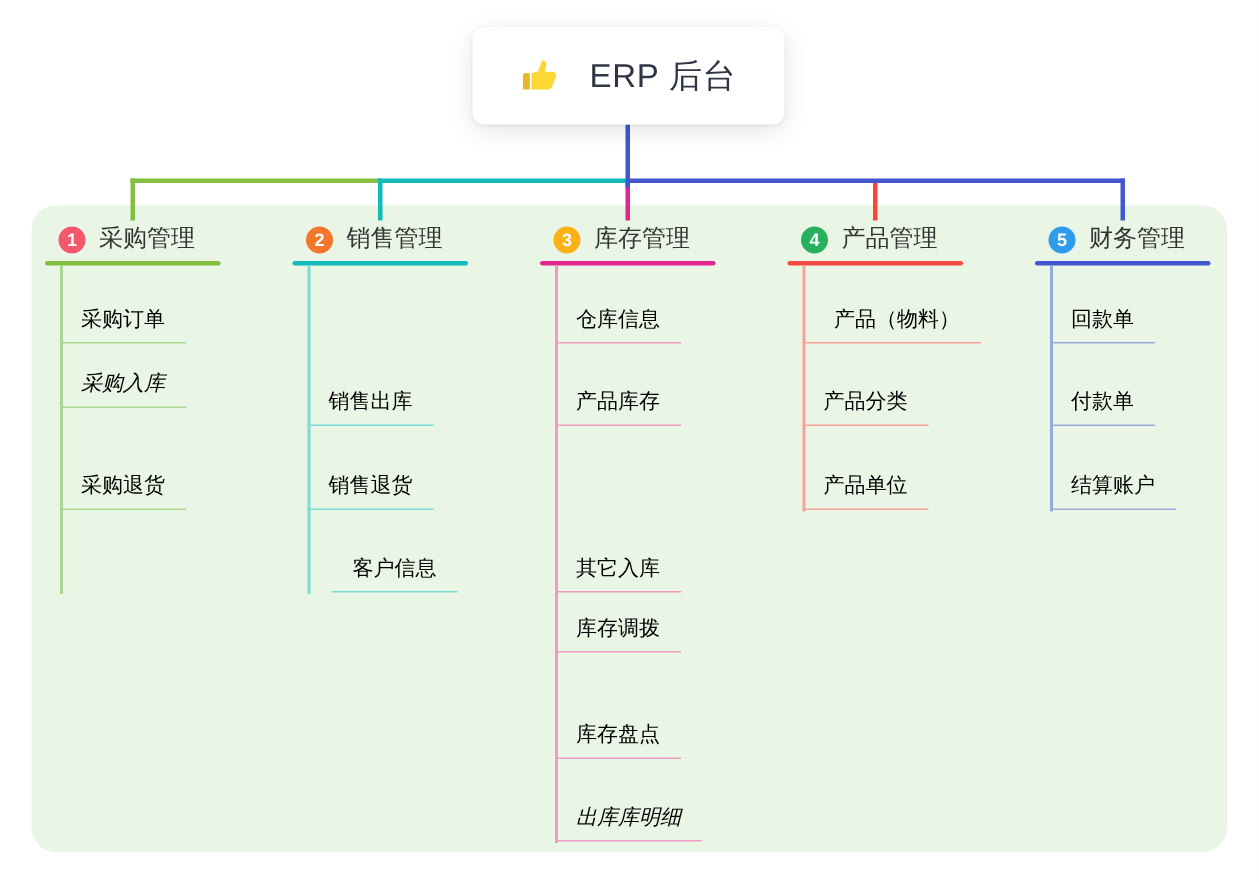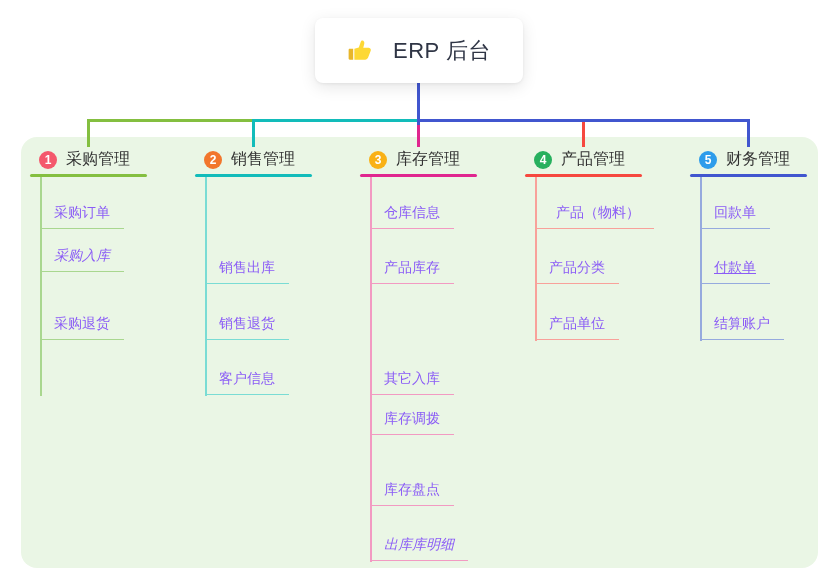--- a/index.html
+++ b/index.html
@@ -21,21 +21,21 @@
   .section{position:absolute;top:0;width:165px;height:588px;z-index:2}
   .sec-drop{position:absolute;left:57px;width:3px}
   .sec-head{position:absolute;left:9px;top:149px;display:flex;align-items:center;gap:9px;
     white-space:nowrap;cursor:pointer}
   .badge{width:18px;height:18px;border-radius:50%;color:#fff;font-size:12px;font-weight:bold;
     display:flex;align-items:center;justify-content:center;flex:0 0 18px}
   .sec-title{font-size:16px;color:#333;font-weight:500}
   .sec-underline{position:absolute;left:0;top:174px;width:117px;height:3px;border-radius:2px}
   .sec-trunk{position:absolute;left:10px;top:177px;width:2px}
 
-  .item{position:absolute;left:10px;font-size:14px;line-height:20px;color:#8b5cf6;
+  .item{position:absolute;left:10px;font-size:14px;line-height:20px;color:#000000;
     padding:0 14px 6px 14px;border-bottom:1px solid;white-space:nowrap;cursor:pointer}
 </style>
 </head>
 <body>
 
 <div class="page">
 
   <div class="root-node">
     <span class="thumb">
       <svg width="26" height="26" viewBox="0 0 24 24" aria-hidden="true">
@@ -79,21 +79,21 @@
       <span class="sec-title">销售管理</span>
     </div>
     <div class="sec-underline" style="background: rgb(18, 188, 186);"></div>
     <div class="sec-trunk" style="background: rgb(122, 220, 212); height: 219px;"></div>
         <div class="item" style="top: 257px; border-bottom-color: rgb(122, 220, 212);">
     <span>销售出库</span>
   </div>
         <div class="item" style="top: 313px; border-bottom-color: rgb(122, 220, 212);">
     <span>销售退货</span>
   </div>
-        <div class="item" style="top: 368px; border-bottom-color: rgb(122, 220, 212);">
+        <div class="item" style="top: 368px; border-bottom-color: rgb(122, 220, 212); margin-left: 16px;">
     <span>客户信息</span>
   </div>
       </div>
       <div class="section" style="left: 360px;">
     <div class="sec-drop" style="background: rgb(224, 38, 143); top: 122px; height: 25px;"></div>
     <div class="sec-head">
       <span class="badge" style="background: rgb(249, 177, 21);">3</span>
       <span class="sec-title">库存管理</span>
     </div>
     <div class="sec-underline" style="background: rgb(224, 38, 143);"></div>
@@ -139,21 +139,21 @@
     <div class="sec-drop" style="background: rgb(65, 86, 207); top: 119px; height: 28px;"></div>
     <div class="sec-head">
       <span class="badge" style="background: rgb(45, 156, 235);">5</span>
       <span class="sec-title">财务管理</span>
     </div>
     <div class="sec-underline" style="background: rgb(65, 86, 207);"></div>
     <div class="sec-trunk" style="background: rgb(150, 170, 222); height: 164px;"></div>
   <div class="item" style="top: 202px; border-bottom-color: rgb(150, 170, 222);">
     <span>回款单</span>
   </div>
-        <div class="item" style="top: 257px; border-bottom-color: rgb(150, 170, 222); text-decoration: underline;">
+        <div class="item" style="top: 257px; border-bottom-color: rgb(150, 170, 222);">
     <span>付款单</span>
   </div>
         <div class="item" style="top: 313px; border-bottom-color: rgb(150, 170, 222);">
     <span>结算账户</span>
   </div>
       </div>
     </div>
 
 </div>
 

